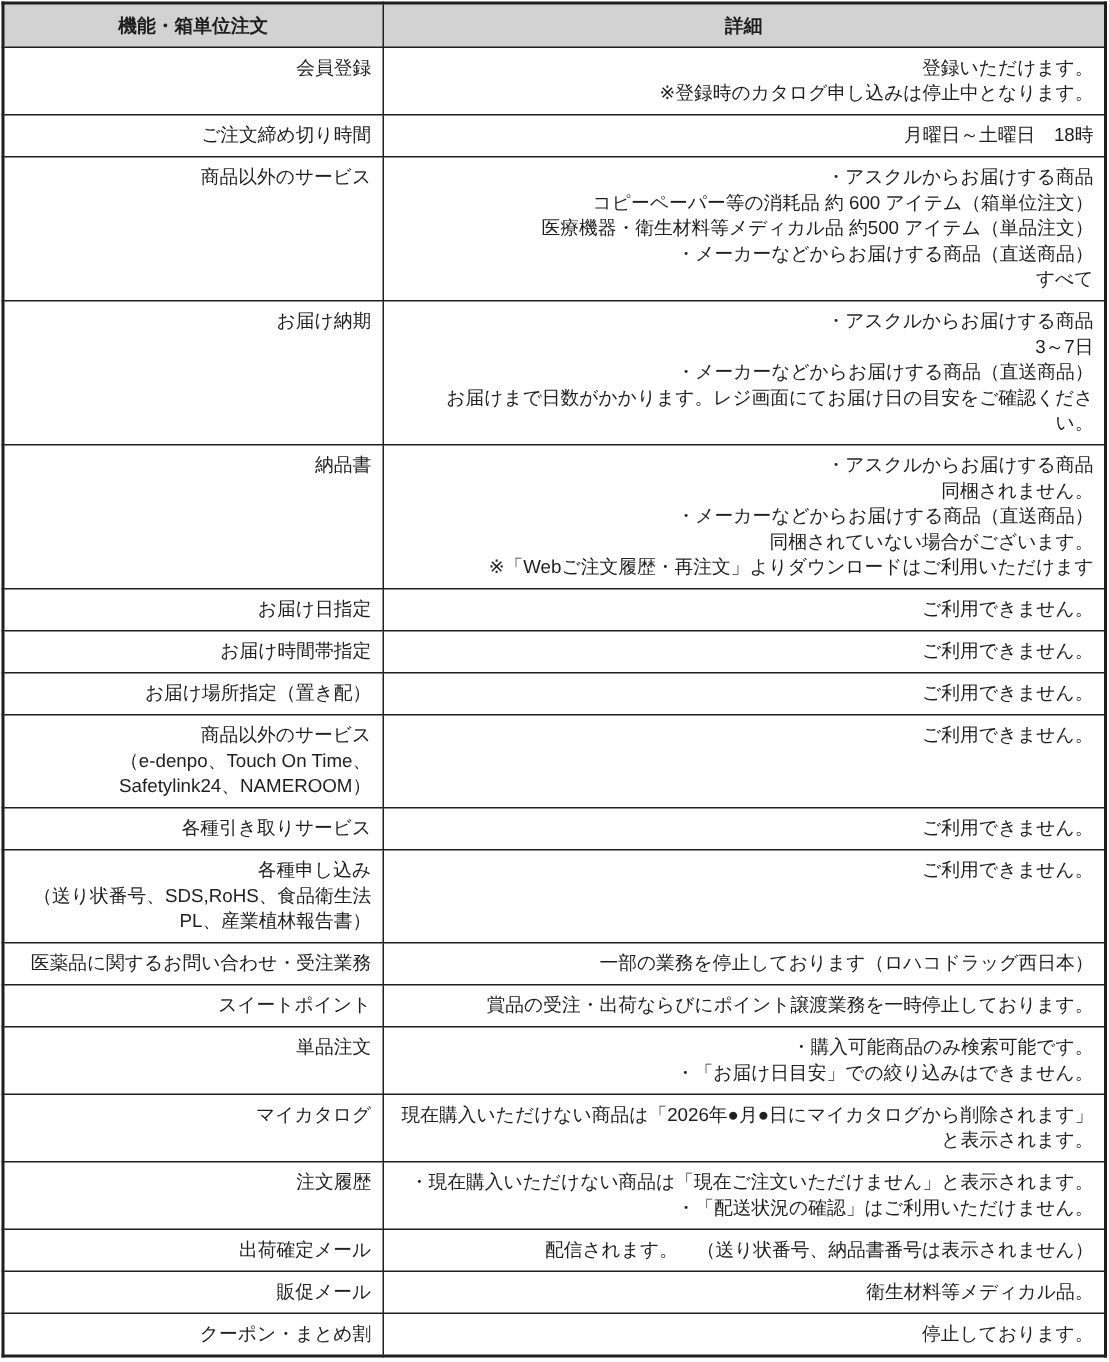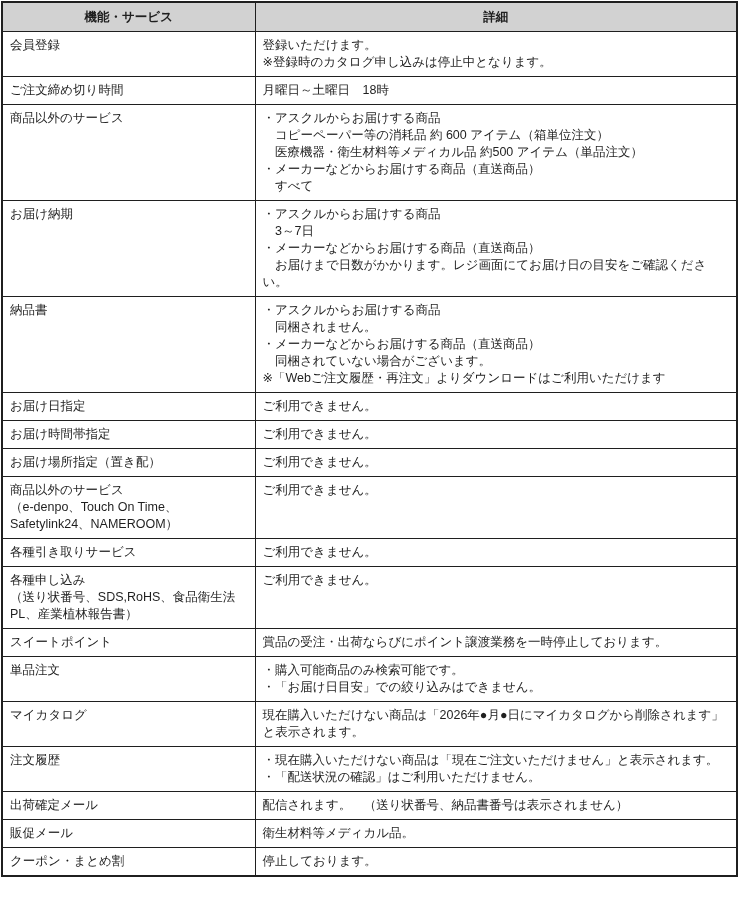--- a/index.html
+++ b/index.html
@@ -25,21 +25,21 @@
     border: 2px solid #1f1f1f;
   }
   col.feature-col { width: 253px; }
   col.detail-col  { width: 482px; }
   th, td {
     border: 1px solid #1f1f1f;
     font-size: 12.5px;
     line-height: 17px;
     padding: 5px 7px;
     vertical-align: top;
-    text-align: left;
+    text-align: right;
     white-space: pre-line;
     overflow-wrap: break-word;
     word-break: normal;
   }
   th {
     background: #d2d2d2;
     font-weight: bold;
     text-align: center;
     padding: 6px 7px;
     line-height: 16px;
@@ -49,21 +49,21 @@
 <body>
 
 <div class="page">
   <table class="service-table">
     <colgroup>
       <col class="feature-col">
       <col class="detail-col">
     </colgroup>
     <thead>
       <tr>
-        <th>機能・サービス</th>
+        <th>機能・箱単位注文</th>
         <th>詳細</th>
       </tr>
     </thead>
     <tbody>
         <tr>
           <td>会員登録</td>
           <td>登録いただけます。
 ※登録時のカタログ申し込みは停止中となります。</td>
         </tr>
         <tr>
@@ -113,20 +113,24 @@
         <tr>
           <td>各種引き取りサービス</td>
           <td>ご利用できません。</td>
         </tr>
         <tr>
           <td>各種申し込み
 （送り状番号、SDS,RoHS、食品衛生法PL、産業植林報告書）</td>
           <td>ご利用できません。</td>
         </tr>
         <tr>
+          <td>医薬品に関するお問い合わせ・受注業務</td>
+          <td>一部の業務を停止しております（ロハコドラッグ西日本）</td>
+        </tr>
+        <tr>
           <td>スイートポイント</td>
           <td>賞品の受注・出荷ならびにポイント譲渡業務を一時停止しております。</td>
         </tr>
         <tr>
           <td>単品注文</td>
           <td>・購入可能商品のみ検索可能です。
 ・「お届け日目安」での絞り込みはできません。</td>
         </tr>
         <tr>
           <td>マイカタログ</td>

